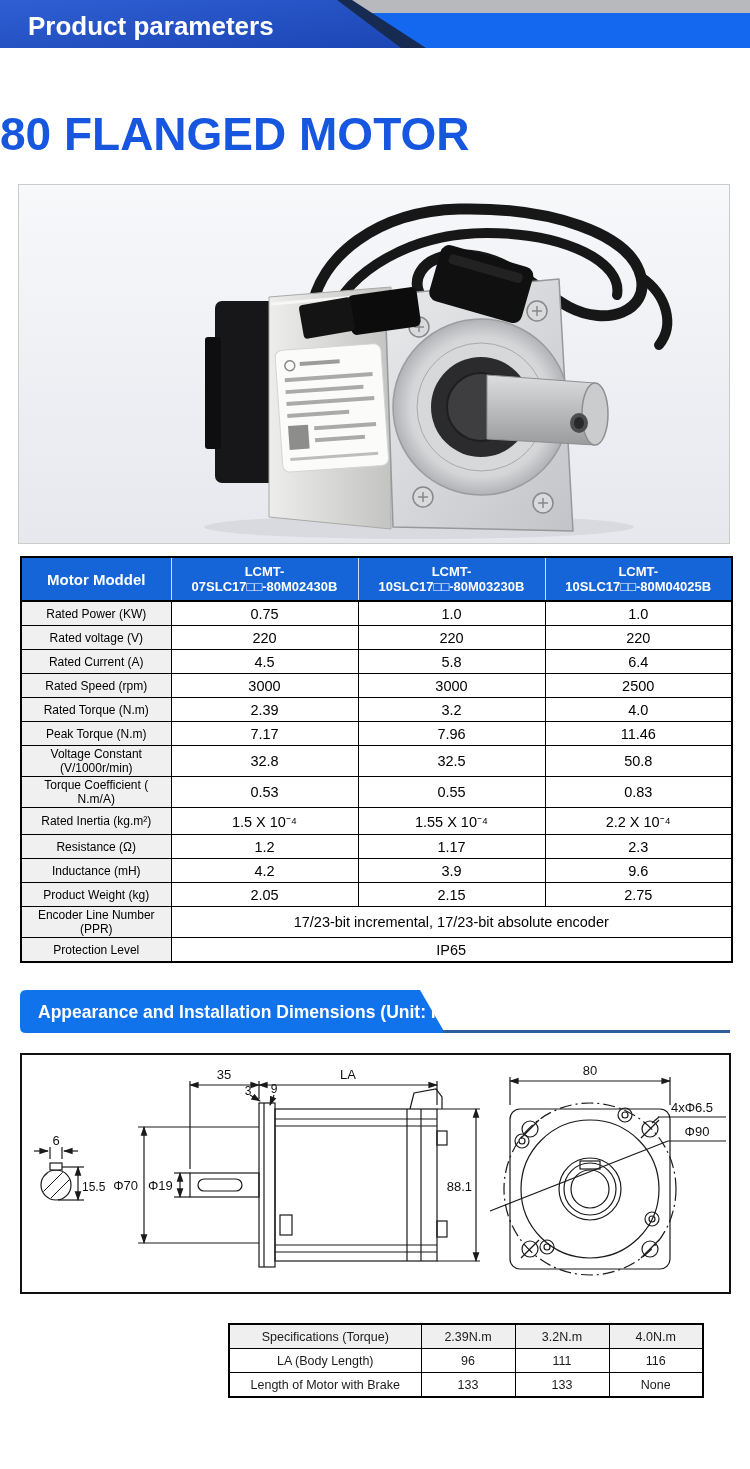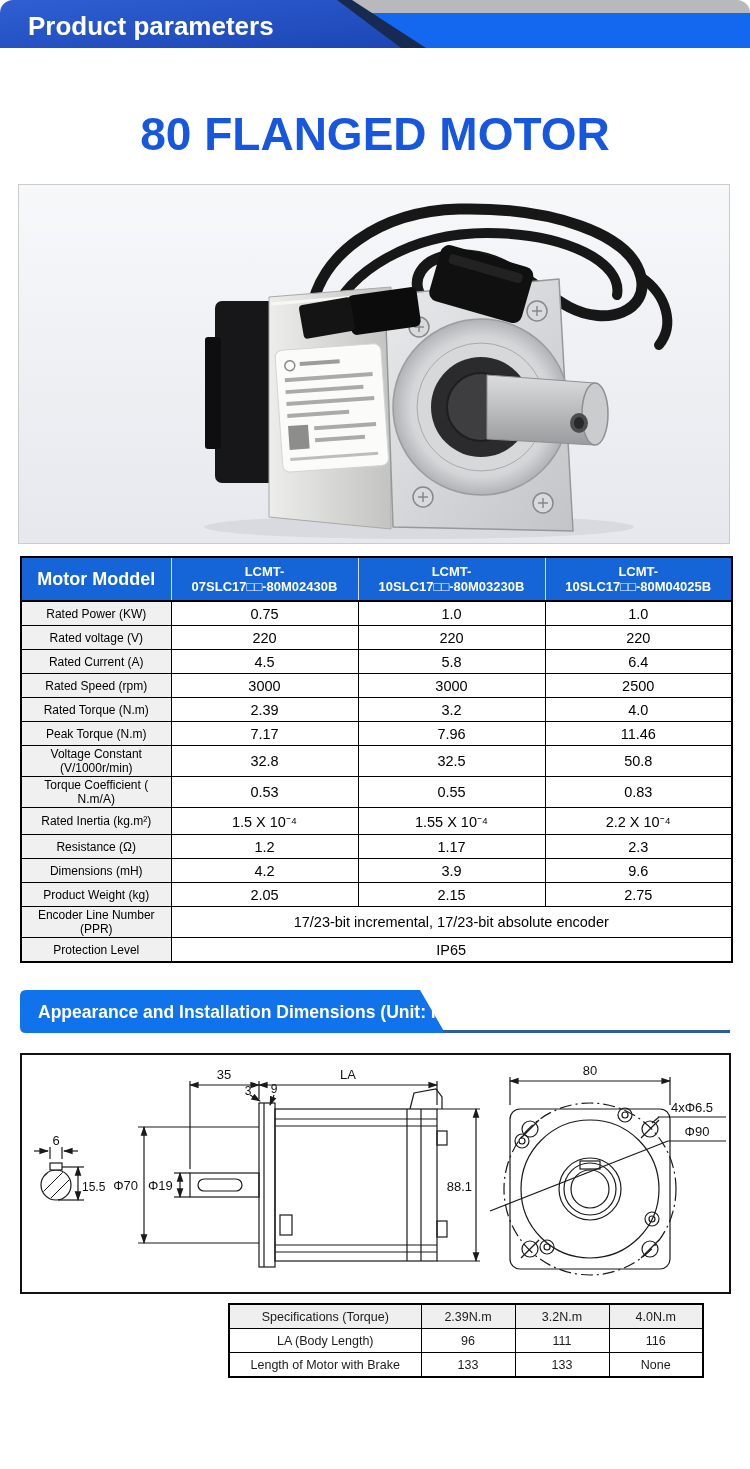--- a/index.html
+++ b/index.html
@@ -1,41 +1,41 @@
 <!DOCTYPE html>
 <html><head>
 <meta charset="utf-8">
 <style>
   html,body{margin:0;padding:0;background:#fff;}
   .page{position:relative;width:750px;height:1469px;overflow:hidden;background:#fff;
-        font-family:"Liberation Sans",sans-serif;color:#000;border-radius:13px;}
+        font-family:"Liberation Sans",sans-serif;color:#000;}
   
   .hdr{display:block;}
   
-  .title{margin:60px 0 0;text-align:center;font-size:46px;line-height:52px;
+  .title{margin:60px 0 0;text-align:left;font-size:46px;line-height:52px;
          font-weight:bold;color:#1757df;letter-spacing:0px;}
   
   .photo-box{margin:24px 18px 0 18px;width:712px;height:360px;border:1px solid #cbcbcb;
              box-sizing:border-box;background:#f2f3f6;}
   
   table.spec{width:711px;margin:12px 0 0 20px;border-collapse:collapse;border:2px solid #000;
              table-layout:fixed;}
   table.spec th{background:#1565d8;color:#fff;font-weight:bold;font-size:13px;
                 border:1.5px solid #cfe0f8;border-bottom:2px solid #000;padding:6px 2px;}
-  table.spec th.corner{font-size:18px;}
+  table.spec th.corner{font-size:15px;}
   table.spec td{border:1.5px solid #000;text-align:center;height:17px;vertical-align:middle;}
   table.spec td.lbl{background:#f0f0f0;font-size:12px;padding:1px 3px;}
   table.spec td.val{font-size:14.5px;padding:3px 2px;}
   
   .sec2{display:block;margin-top:27px;}
   
   .drawing-box{margin:17px 19px 0 20px;width:711px;height:241px;border:2px solid #111;
                box-sizing:border-box;background:#fff;}
   
-  table.dim{margin:9px 0 0 228px;width:474px;border-collapse:collapse;border:2px solid #000;
+  table.dim{margin:29px 0 0 228px;width:474px;border-collapse:collapse;border:2px solid #000;
             table-layout:fixed;}
   table.dim th{background:#efefef;font-weight:normal;}
   table.dim th,table.dim td{border:1.5px solid #000;font-size:12.5px;color:#1b1b1b;
             text-align:center;height:17px;padding:3px 4px;}
   svg text{font-family:"Liberation Sans",sans-serif;}
 </style>
 </head>
 <body>
 
 <div class="page">
@@ -224,21 +224,21 @@
           <td class="val">1.55 X 10⁻⁴</td>
           <td class="val">2.2 X 10⁻⁴</td>
         </tr>
       <tr>
           <td class="lbl">Resistance (Ω)</td>
           <td class="val">1.2</td>
           <td class="val">1.17</td>
           <td class="val">2.3</td>
         </tr>
       <tr>
-          <td class="lbl">Dimensions (mH)</td>
+          <td class="lbl">Inductance (mH)</td>
           <td class="val">4.2</td>
           <td class="val">3.9</td>
           <td class="val">9.6</td>
         </tr>
       <tr>
           <td class="lbl">Product Weight (kg)</td>
           <td class="val">2.05</td>
           <td class="val">2.15</td>
           <td class="val">2.75</td>
         </tr>

